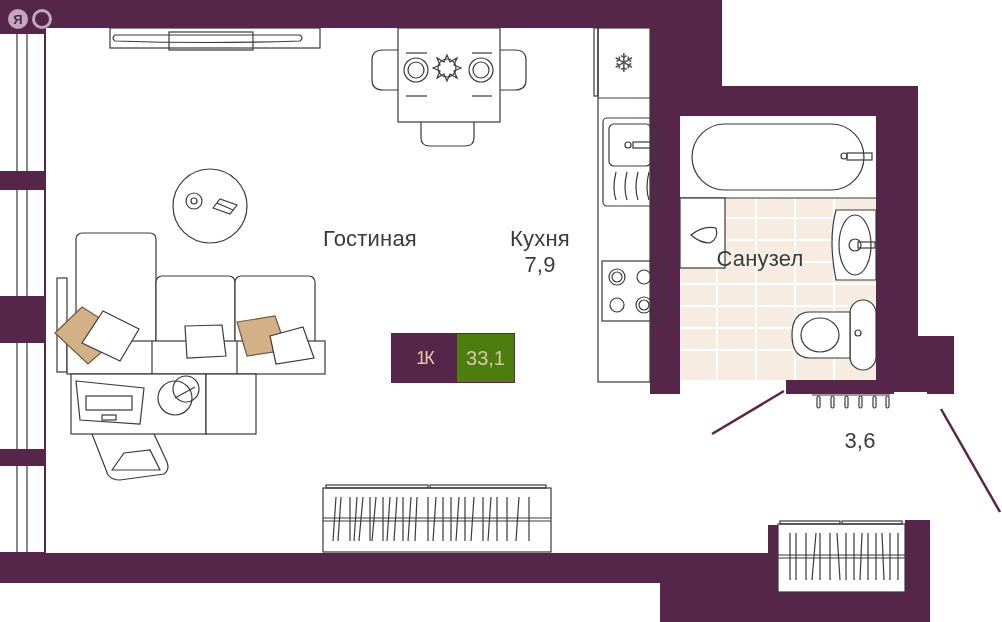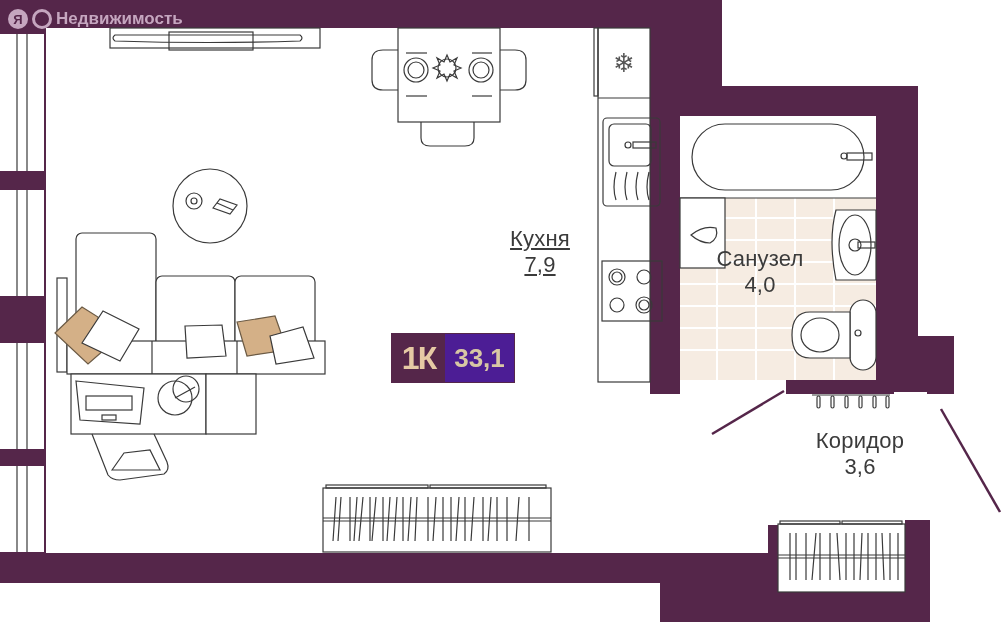--- a/index.html
+++ b/index.html
@@ -9,22 +9,22 @@
   .line { fill: none; stroke: #3a3a3a; stroke-width: 1.2; }
   .fill-white { fill: #ffffff; stroke: #3a3a3a; stroke-width: 1.2; }
   .tile { fill: #f6ece2; }
   .tile-grid { stroke: #ffffff; stroke-width: 2; }
   .pillow-tan { fill: #d4b087; stroke: #6b5a44; stroke-width: 1.2; }
   .room-label { position: absolute; color: #3b3b3b; font-size: 22px; line-height: 26px; text-align: center; letter-spacing: 0.2px; }
   .logo { position: absolute; left: 8px; top: 6px; height: 26px; display: flex; align-items: center; gap: 4px; color: #c5a6bf; font-weight: bold; font-size: 17px; }
   .logo .circle { width: 20px; height: 20px; border-radius: 50%; background: #c5a6bf; color: #55264a; font-size: 13px; display: flex; align-items: center; justify-content: center; font-weight: bold; }
   .logo .ring { width: 14px; height: 14px; border-radius: 50%; border: 3px solid #c5a6bf; }
   .badge { position: absolute; left: 391px; top: 333px; width: 124px; height: 50px; display: flex; border: 1px solid #55264a; box-sizing: border-box; }
-  .badge .type { width: 53px; background: #55264a; color: #e6c9a4; font-weight: bold; font-size: 32px; display: flex; align-items: center; justify-content: center; letter-spacing: -2px; }
-  .badge .area { flex: 1; background: #4c1d95; color: #d8c7a4; font-size: 26px; display: flex; align-items: center; justify-content: center; font-weight: bold; }
+  .badge .type { width: 65px; background: #55264a; color: #e6c9a4; font-weight: normal; font-size: 18px; display: flex; align-items: center; justify-content: center; letter-spacing: -2px; }
+  .badge .area { flex: 1; background: #4d7c0f; color: #d8c7a4; font-size: 20px; display: flex; align-items: center; justify-content: center; }
 </style>
 </head>
 <body>
 
 <svg id="plan" viewBox="0 0 1002 622" xmlns="http://www.w3.org/2000/svg">
 
   <g>
 
     <rect class="wall" x="0" y="0" width="722" height="28"></rect>
 
@@ -231,37 +231,35 @@
     <rect class="line" x="842" y="521" width="60" height="3"></rect>
     <line class="line" x1="778" y1="555" x2="905" y2="555"></line>
     <line class="line" x1="778" y1="558" x2="905" y2="558"></line>
     <path class="line" d="M790 533 L790 580 M796 533 L796 580 M806 533 L806 580 M816 533 L812 580 M820 533 L820 580 M830 533 L830 580 M837 533 L840 580 M846 533 L846 580 M854 533 L854 580 M862 533 L860 580 M868 533 L868 580 M876 533 L876 580 M882 533 L884 580 M890 533 L890 580 M898 533 L898 580"></path>
   </g>
 </svg>
 
 <div class="logo">
   <span class="circle">Я</span>
   <span class="ring"></span>
-  <span>Недвижимость</span>
 </div>
 
 <div class="room-label" style="left:305px; top:226px; width:130px;">
-</div>
-
-<div class="room-label" style="left:495px; top:226px; width:90px;text-decoration:underline;">
+  <div>Гостиная</div>
+</div>
+
+<div class="room-label" style="left:495px; top:226px; width:90px;">
   <div>Кухня</div>
   <div>7,9</div>
 </div>
 
 <div class="room-label" style="left:705px; top:246px; width:110px;">
   <div>Санузел</div>
-  <div>4,0</div>
 </div>
 
 <div class="room-label" style="left:795px; top:428px; width:130px;">
-  <div>Коридор</div>
   <div>3,6</div>
 </div>
 
 <div class="badge">
   <div class="type">1К</div>
   <div class="area">33,1</div>
 </div>
 
 </body></html>

